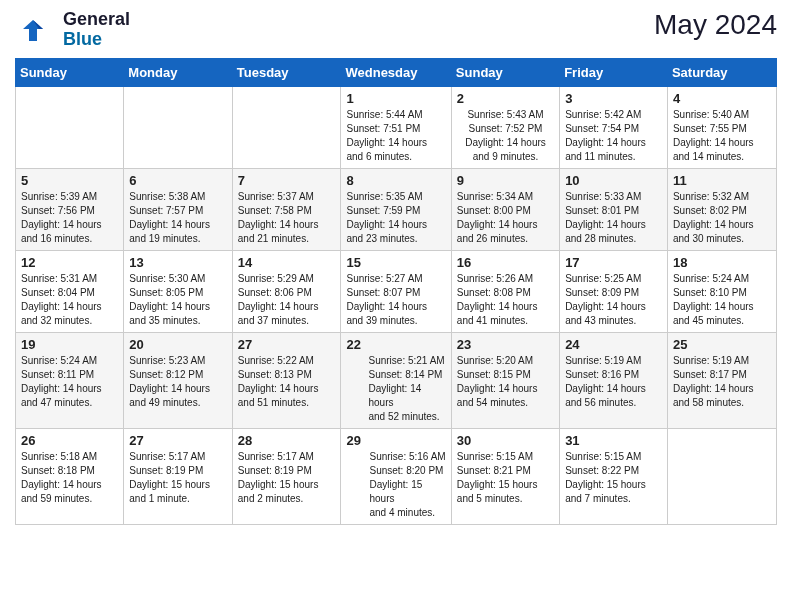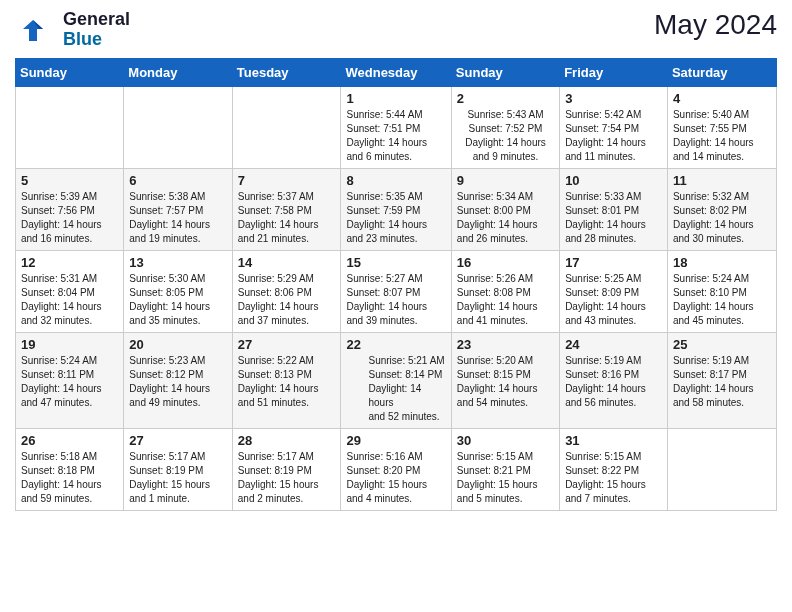--- a/index.html
+++ b/index.html
@@ -332,21 +332,21 @@
         </td>
         <td>
           <span class="day-number">28</span>
           <div class="day-info" style="white-space: pre-line;">Sunrise: 5:17 AM
 Sunset: 8:19 PM
 Daylight: 15 hours
 and 2 minutes.</div>
         </td>
         <td>
           <span class="day-number">29</span>
-          <div class="day-info" style="white-space: pre-line;">Sunrise: 5:16 AM
+          <div class="day-info" style="white-space: pre-line; margin-left: 23px;">Sunrise: 5:16 AM
 Sunset: 8:20 PM
 Daylight: 15 hours
 and 4 minutes.</div>
         </td>
         <td>
           <span class="day-number">30</span>
           <div class="day-info" style="white-space: pre-line;">Sunrise: 5:15 AM
 Sunset: 8:21 PM
 Daylight: 15 hours
 and 5 minutes.</div>

